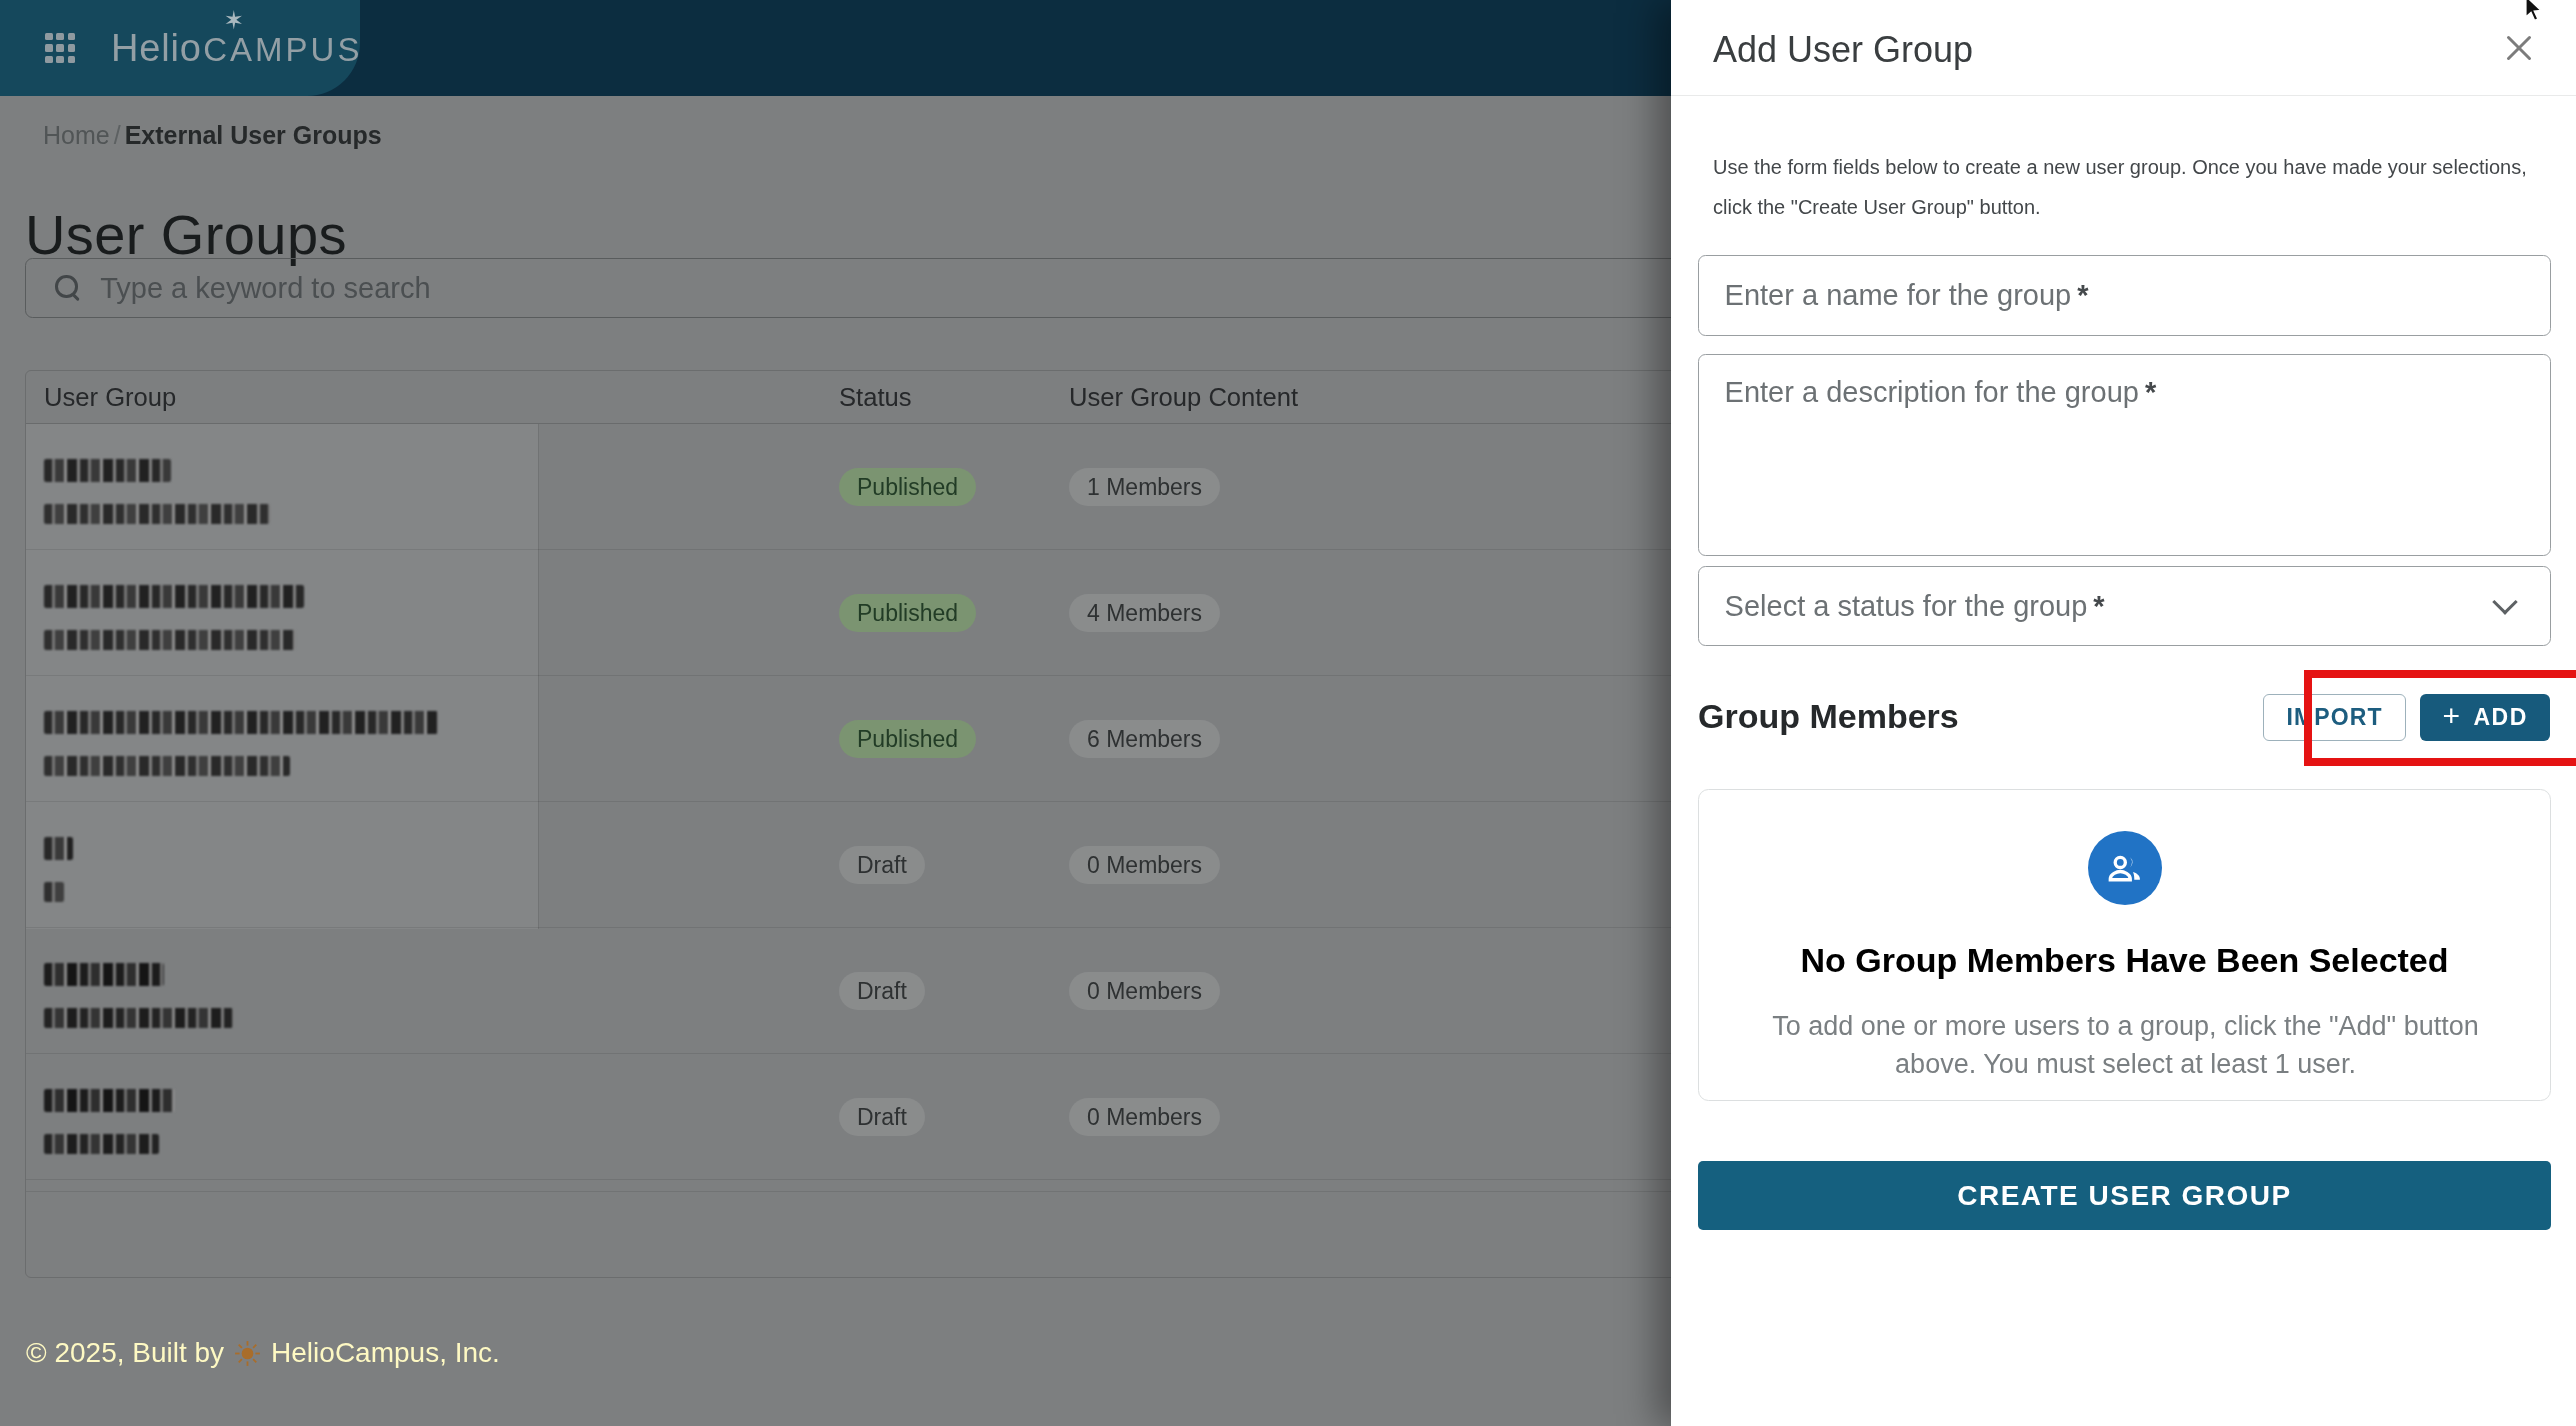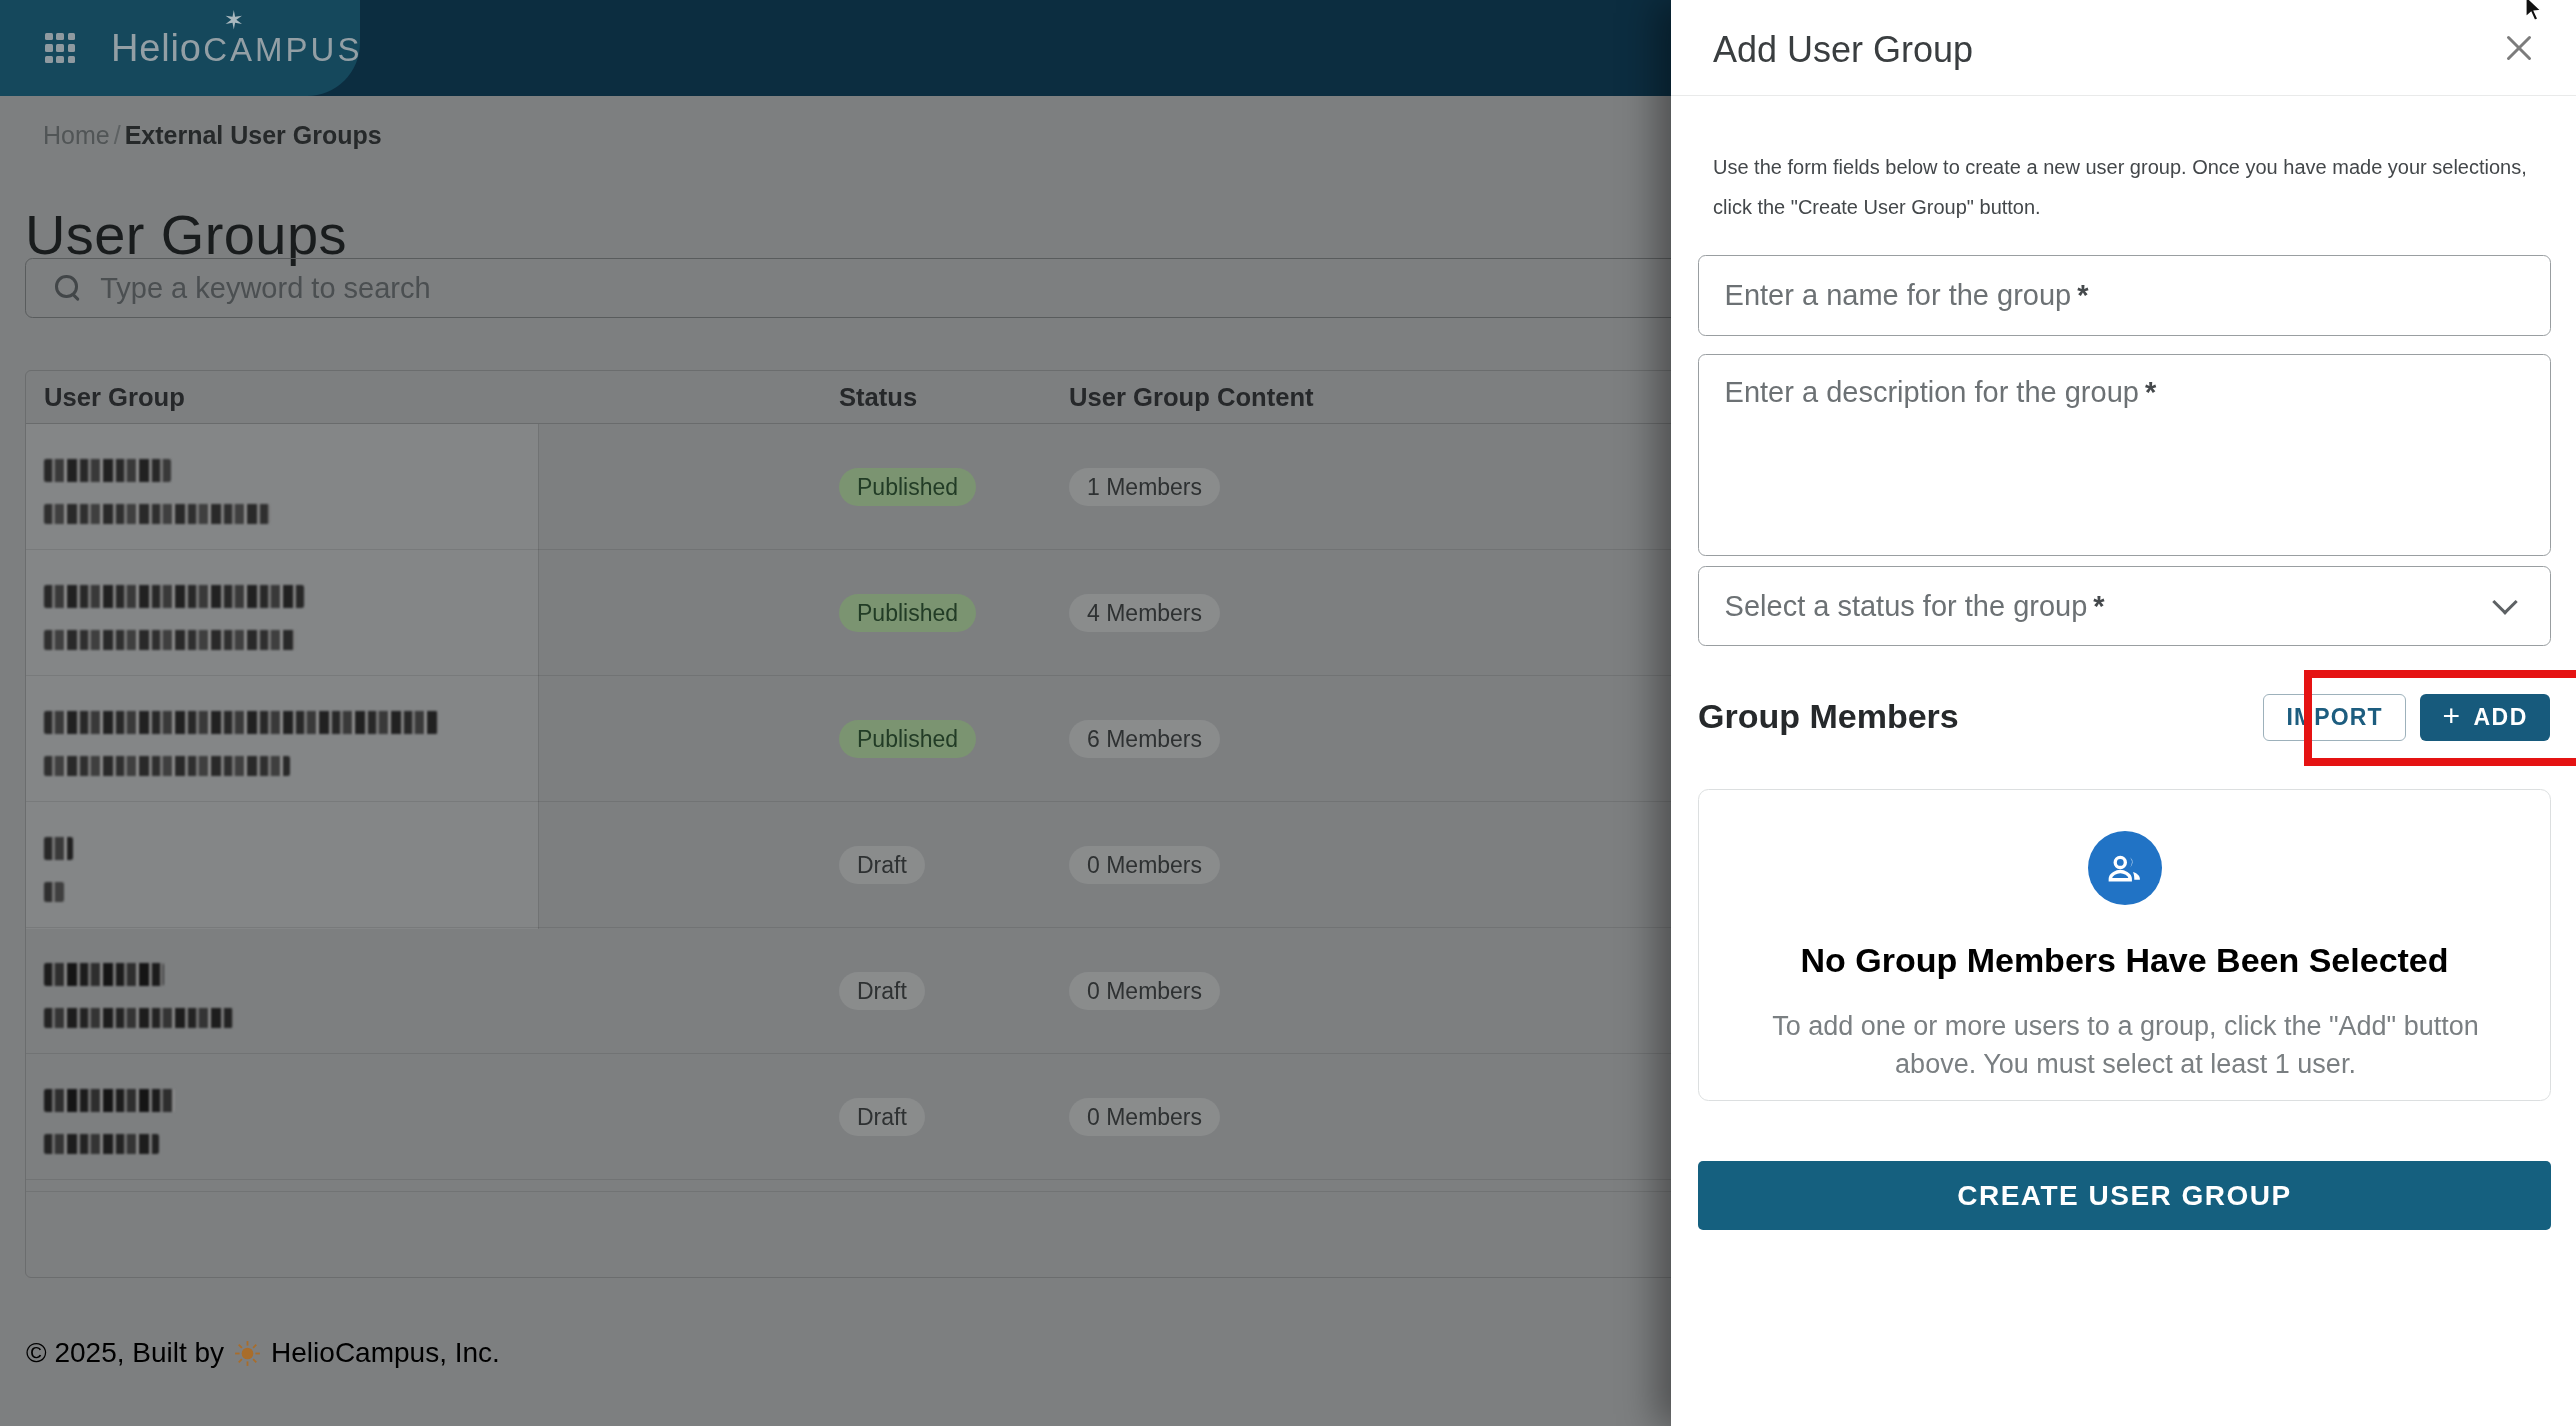--- a/index.html
+++ b/index.html
@@ -30,21 +30,21 @@
              border-radius:7.5px;display:flex;align-items:center;}
   .search-glyph{position:relative;width:25.6px;height:25.6px;margin-left:29px;flex:0 0 auto;}
   .search-glyph::before{content:"";position:absolute;left:0;top:0;width:16.6px;height:16.6px;border:3px solid #424648;border-radius:50%;}
   .search-glyph::after{content:"";position:absolute;left:18px;top:18px;width:8.3px;height:3.4px;background:#424648;
                        border-radius:2.3px;transform:rotate(45deg);transform-origin:0 50%;}
   .search-ph{margin-left:19.6px;font-size:29px;color:#4b4f51;}
 
   
   .tablecard{position:absolute;left:25px;top:370px;width:2526px;height:908px;border:1.5px solid #6b6d6e;
              border-radius:6px;}
-  .thead{position:relative;height:52px;font-size:25.6px;font-weight:700;color:#26282a;}
+  .thead{position:relative;height:52px;font-size:25.6px;font-weight:400;color:#26282a;}
   .th-usergroup{position:absolute;left:18px;top:12px;}
   .th-status{position:absolute;left:813px;top:12px;}
   .th-content{position:absolute;left:1043px;top:12px;}
   .tbody{position:relative;border-top:1.5px solid #696b6c;}
   .trow{position:relative;height:126px;border-bottom:1.5px solid #717374;}
   .trow:last-child{border-bottom:1.5px solid #717374;}
   .redact-zone{position:absolute;left:0;top:0;width:513px;height:505px;background:rgba(255,255,255,.055);
                border-right:1.5px solid rgba(0,0,0,.14);pointer-events:none;z-index:2;}
   .rline{position:absolute;left:18px;border-radius:2.3px;filter:blur(1.2px);
          background-image:repeating-linear-gradient(90deg,#1c1c1c 0 8.3px,#6e6e6e 8.3px 11.3px,#2e2e2e 11.3px 20.3px,#8a8a8a 20.3px 23px,#151515 23px 33px,#7b7b7b 33px 36px);}
@@ -54,21 +54,21 @@
          padding:0 18px;font-size:23px;}
   .badge.status{left:813px;}
   .badge.members{left:1043px;}
   .badge.published{background:var(--c-pubbg,#7b9471);color:var(--c-pubfg,#223c26);}
   .badge.draft{background:var(--c-chipbg,#8a8c8c);color:var(--c-chipfg,#2e3132);}
   .badge.neutral{background:var(--c-chipbg,#8a8c8c);color:var(--c-chipfg,#2e3132);}
   .table-strip{height:12px;border-bottom:1.5px solid #717374;}
   .table-footzone{height:72px;}
 
   
-  .page-footer{position:absolute;left:26px;top:1337px;font-size:28px;color:#000000;display:flex;align-items:center;gap:10px;}
+  .page-footer{position:absolute;left:26px;top:1337px;font-size:28px;color:#fef9c3;display:flex;align-items:center;gap:10px;}
   .sun-icon{width:27px;height:27px;display:inline-block;}
 
   
   .panel{position:absolute;left:1671px;top:0;width:905px;height:1427px;background:#ffffff;
          box-shadow:-13.6px 0 36px rgba(0,0,0,.38);}
   .panel-head{position:absolute;left:0;top:0;width:100%;height:96px;border-bottom:1.5px solid #e9eaea;}
   .panel-title{position:absolute;left:42px;top:29px;font-size:36px;font-weight:500;color:#3a3e40;}
   .close-btn{position:absolute;right:42px;top:33px;width:30px;height:30px;cursor:pointer;}
   .close-btn svg{width:100%;height:100%;}
   .panel-intro{position:absolute;left:42px;top:127px;width:826px;font-size:20px;line-height:40px;color:#43474a;}

